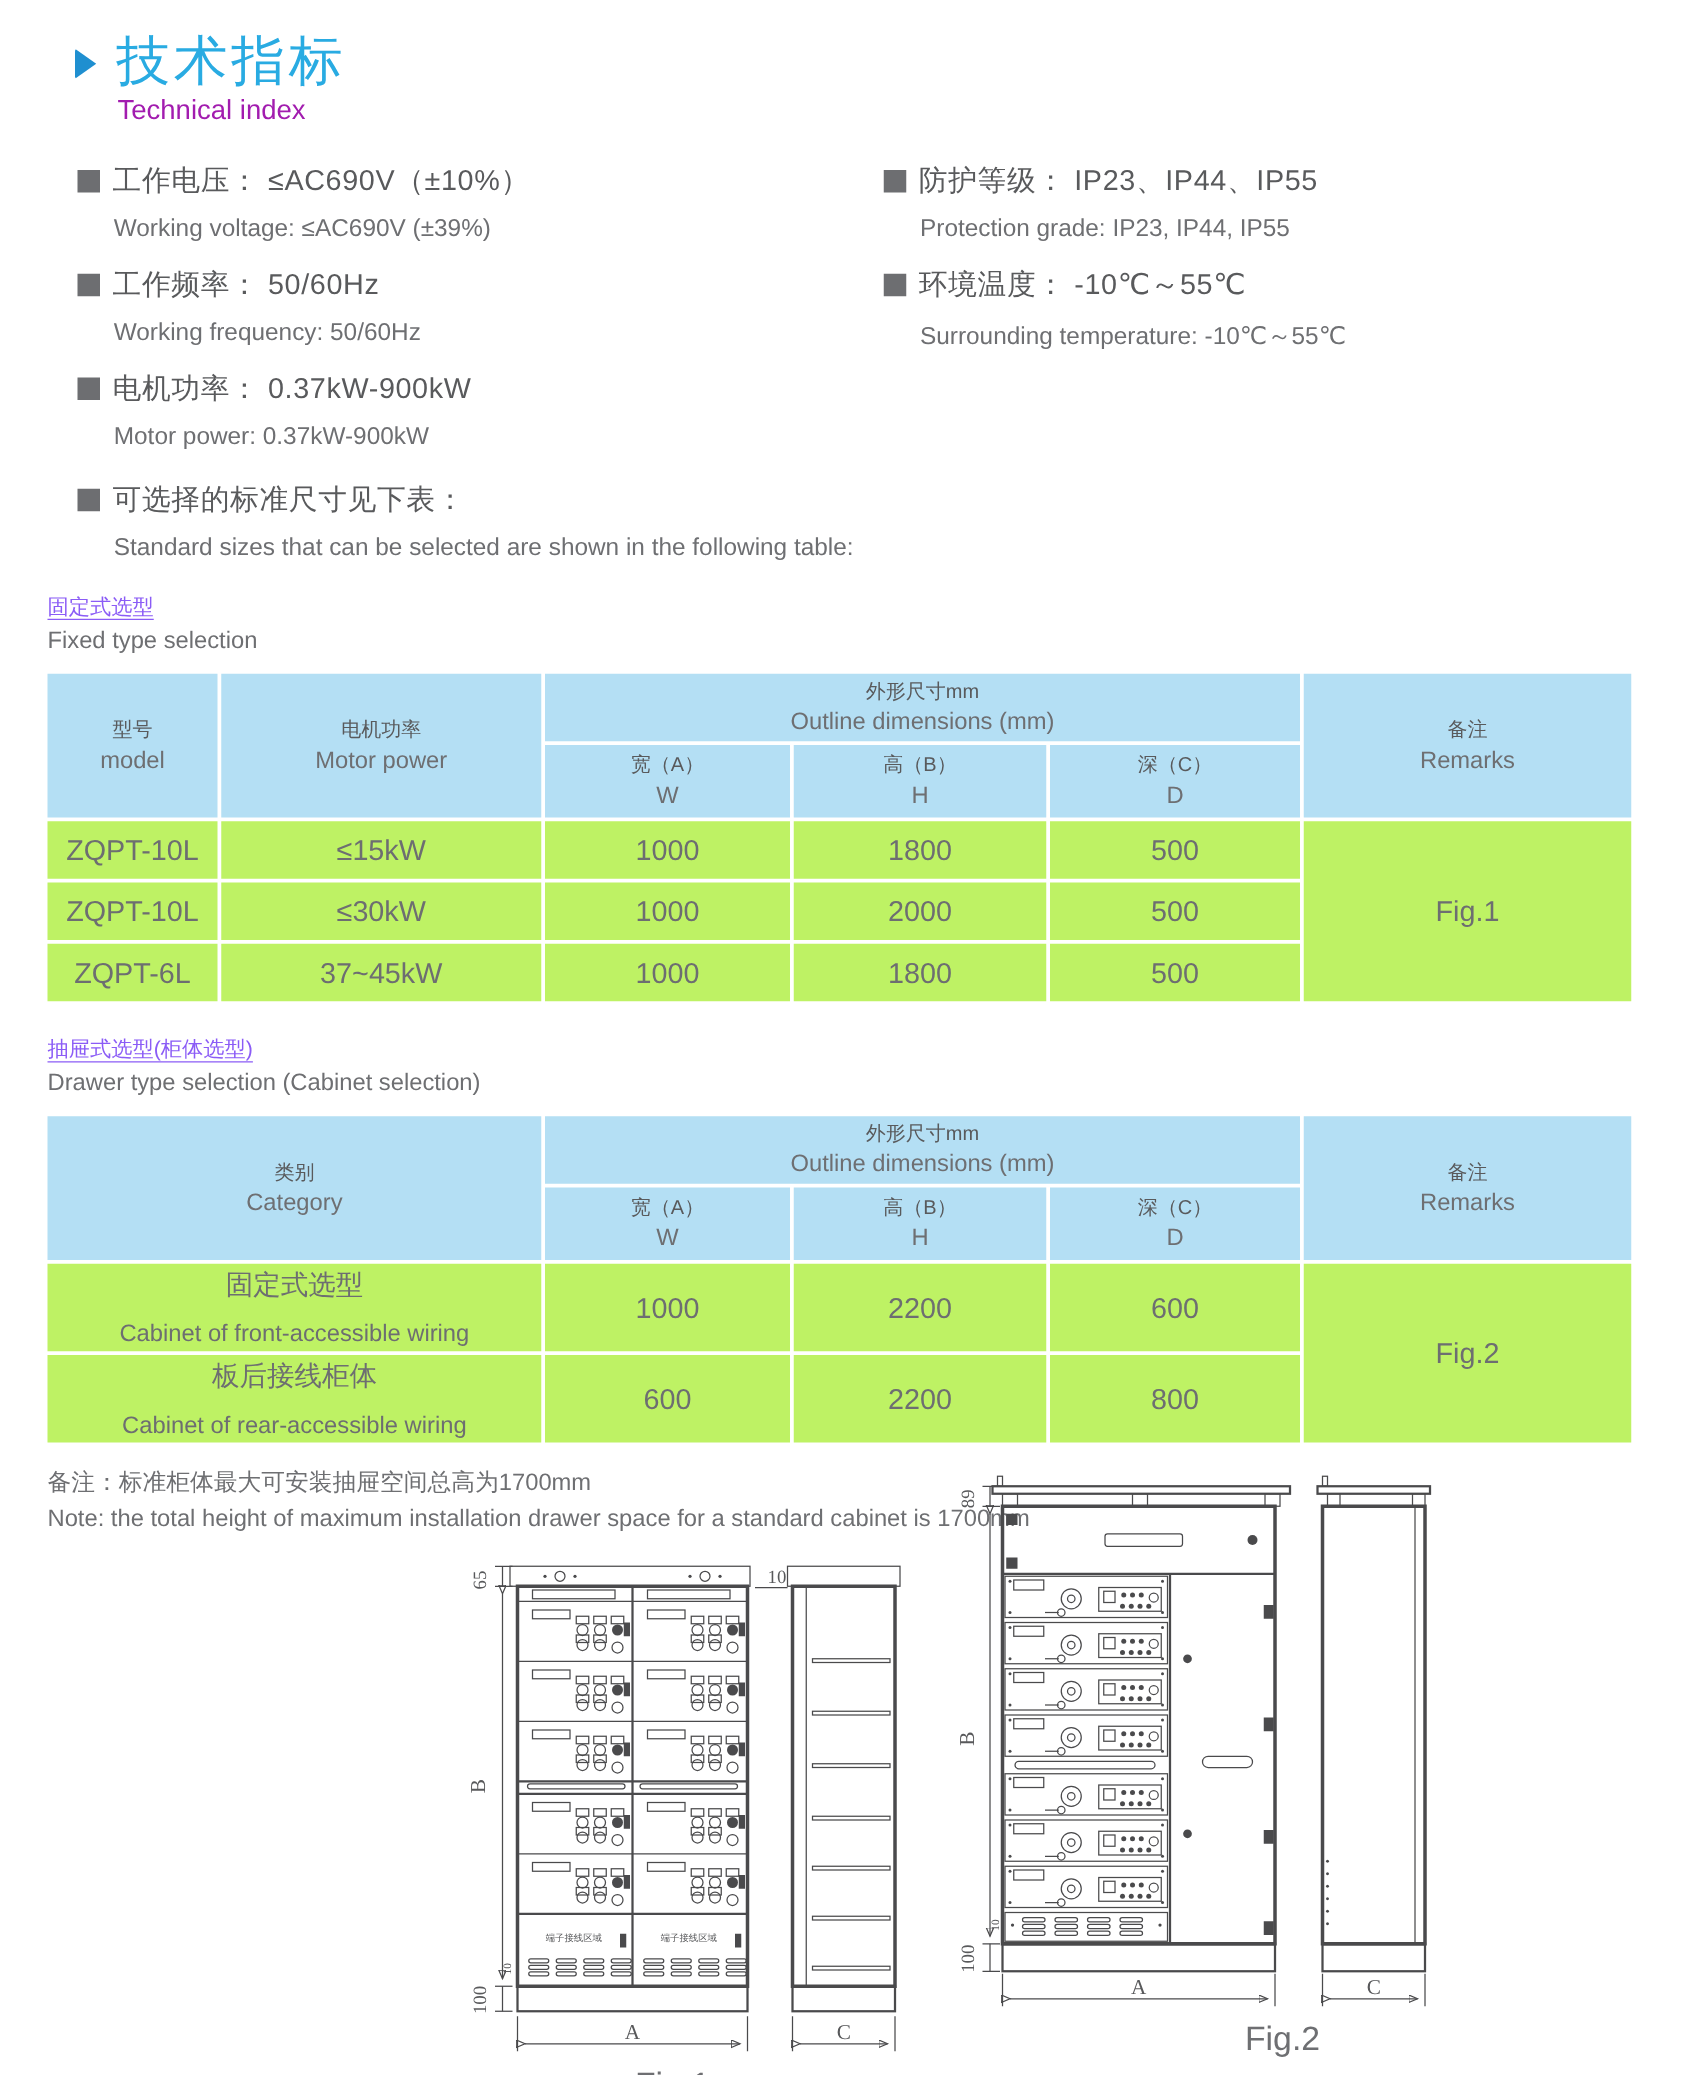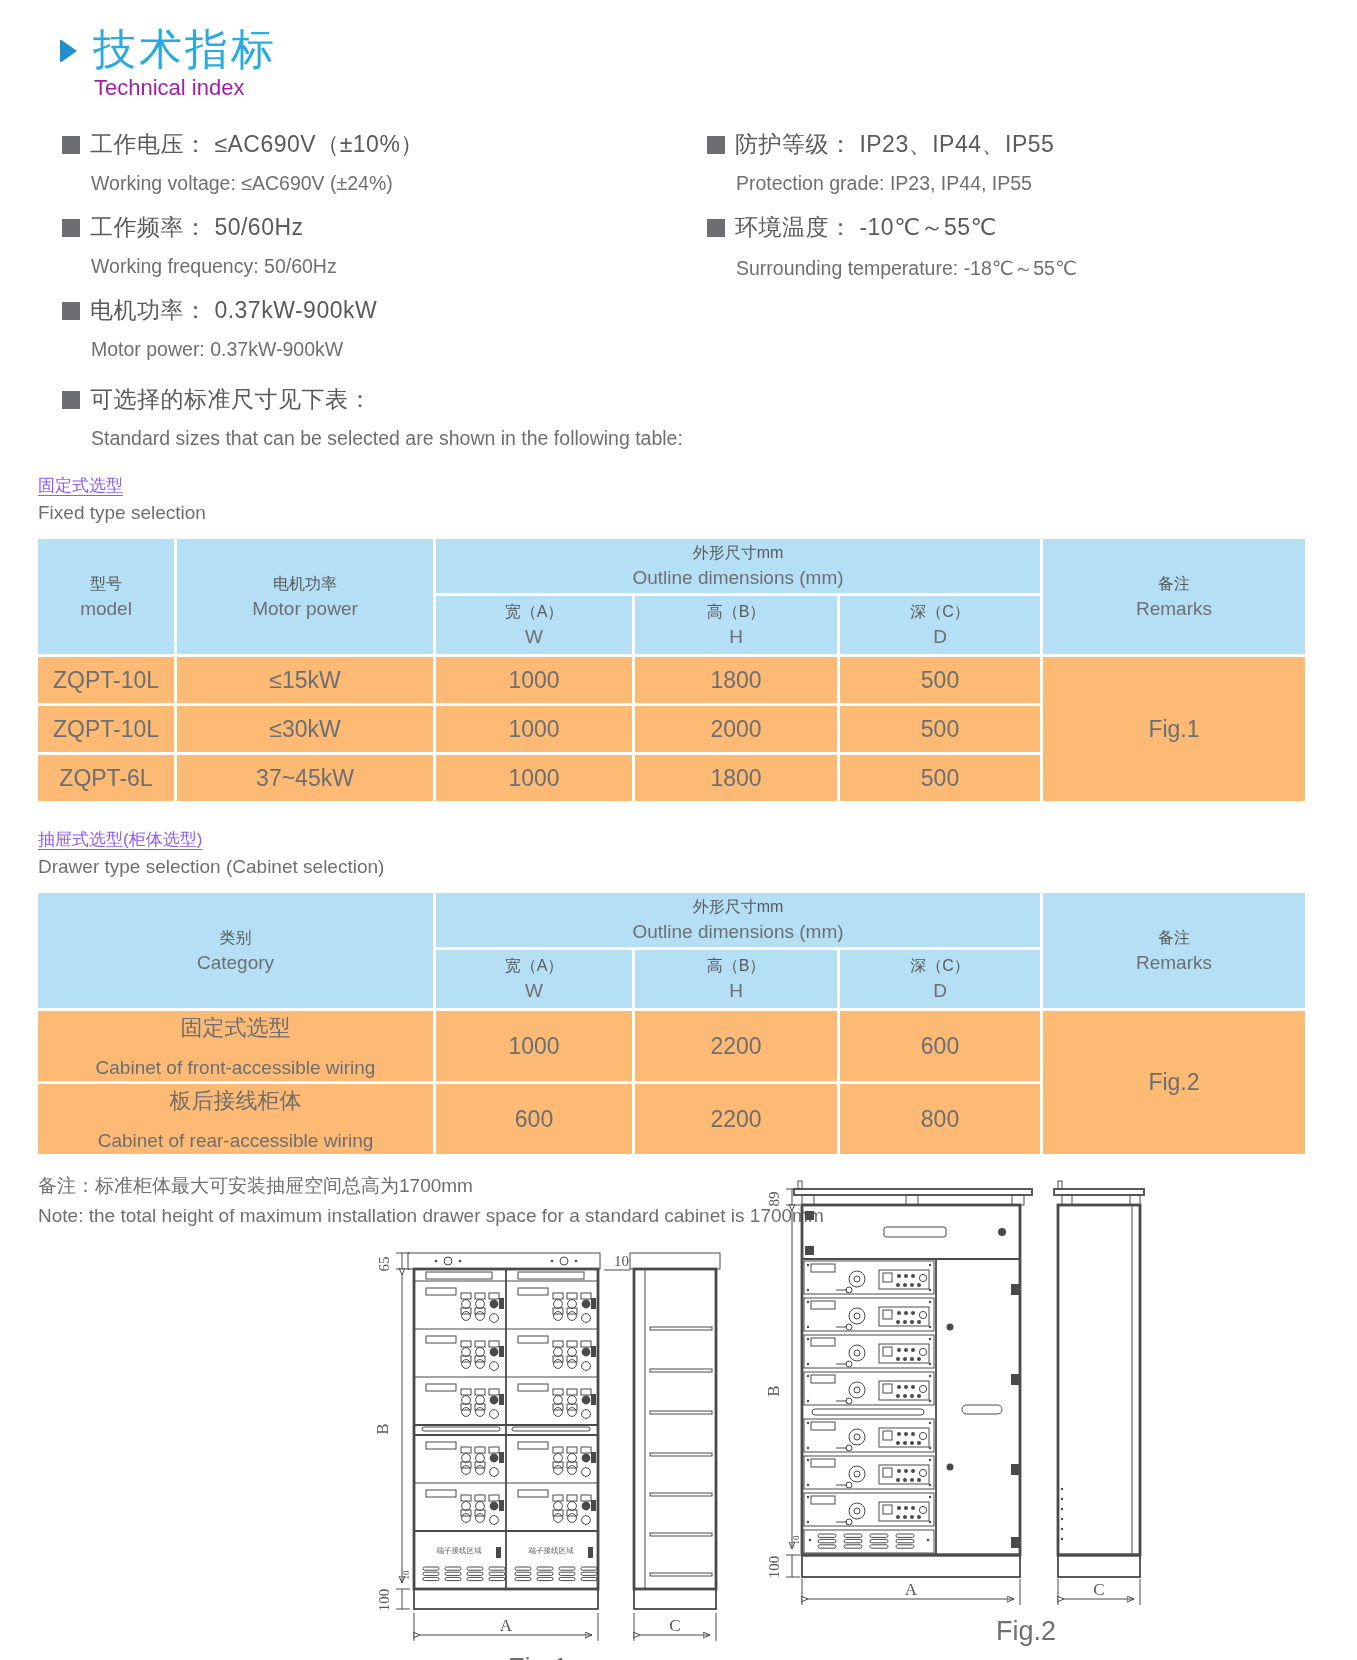--- a/index.html
+++ b/index.html
@@ -28,21 +28,21 @@
   .intro{margin:6px 0 0 24px;}
 
   
   .section-label{margin:24px 0 12px 0;}
   .section-zh{font-size:17px;color:#8b5cf6;text-decoration:underline;text-underline-offset:4px;}
   .section-en{font-size:19px;color:#6e6f72;margin-top:5px;}
 
   
   table.spec-table{border-collapse:separate;border-spacing:3px;margin-left:-3px;table-layout:fixed;}
   table.spec-table th{background:#b4dff4;font-weight:normal;text-align:center;vertical-align:middle;padding:2px;}
-  table.spec-table td{background:#fdba74;text-align:center;vertical-align:middle;color:#6d6e71;padding:2px;}
+  table.spec-table td{background:#bef264;text-align:center;vertical-align:middle;color:#6d6e71;padding:2px;}
   .h-zh{font-size:16px;color:#595a5c;}
   .h-en{font-size:19px;color:#6e6f72;margin-top:3px;}
   .cell-big{font-size:23px;}
   .cell-zh{font-size:22px;color:#6d6e71;}
   .cell-en{font-size:19px;color:#6d6e71;margin-top:14px;}
   tr.hdr1{height:54px;} tr.hdr2{height:58px;}
   tr.body1{height:46px;} tr.body2{height:62px;}
 
   
   .note{margin-top:16px;}
@@ -78,21 +78,21 @@
   </div>
   <div class="title-en">Technical index</div>
 
   <div class="specs">
     <div class="spec-col-left">
       <div class="spec">
         <div class="spec-zh">
             <span class="bullet"></span>
             <span>工作电压： ≤AC690V（±10%）</span>
           </div>
-        <div class="spec-en">Working voltage: ≤AC690V (±24%)</div>
+        <div class="spec-en">Working voltage: ≤AC690V (±39%)</div>
       </div>
       <div class="spec">
         <div class="spec-zh">
             <span class="bullet"></span>
             <span>工作频率： 50/60Hz</span>
           </div>
         <div class="spec-en">Working frequency: 50/60Hz</div>
       </div>
       <div class="spec">
         <div class="spec-zh">
@@ -108,21 +108,21 @@
             <span class="bullet"></span>
             <span>防护等级： IP23、IP44、IP55</span>
           </div>
         <div class="spec-en">Protection grade: IP23, IP44, IP55</div>
       </div>
       <div class="spec">
         <div class="spec-zh">
             <span class="bullet"></span>
             <span>环境温度： -10℃～55℃</span>
           </div>
-        <div class="spec-en">Surrounding temperature: -18℃～55℃</div>
+        <div class="spec-en">Surrounding temperature: -10℃～55℃</div>
       </div>
     </div>
   </div>
 
   <div class="spec intro">
     <div class="spec-zh">
         <span class="bullet"></span>
         <span>可选择的标准尺寸见下表：</span>
       </div>
     <div class="spec-en">Standard sizes that can be selected are shown in the following table:</div>

